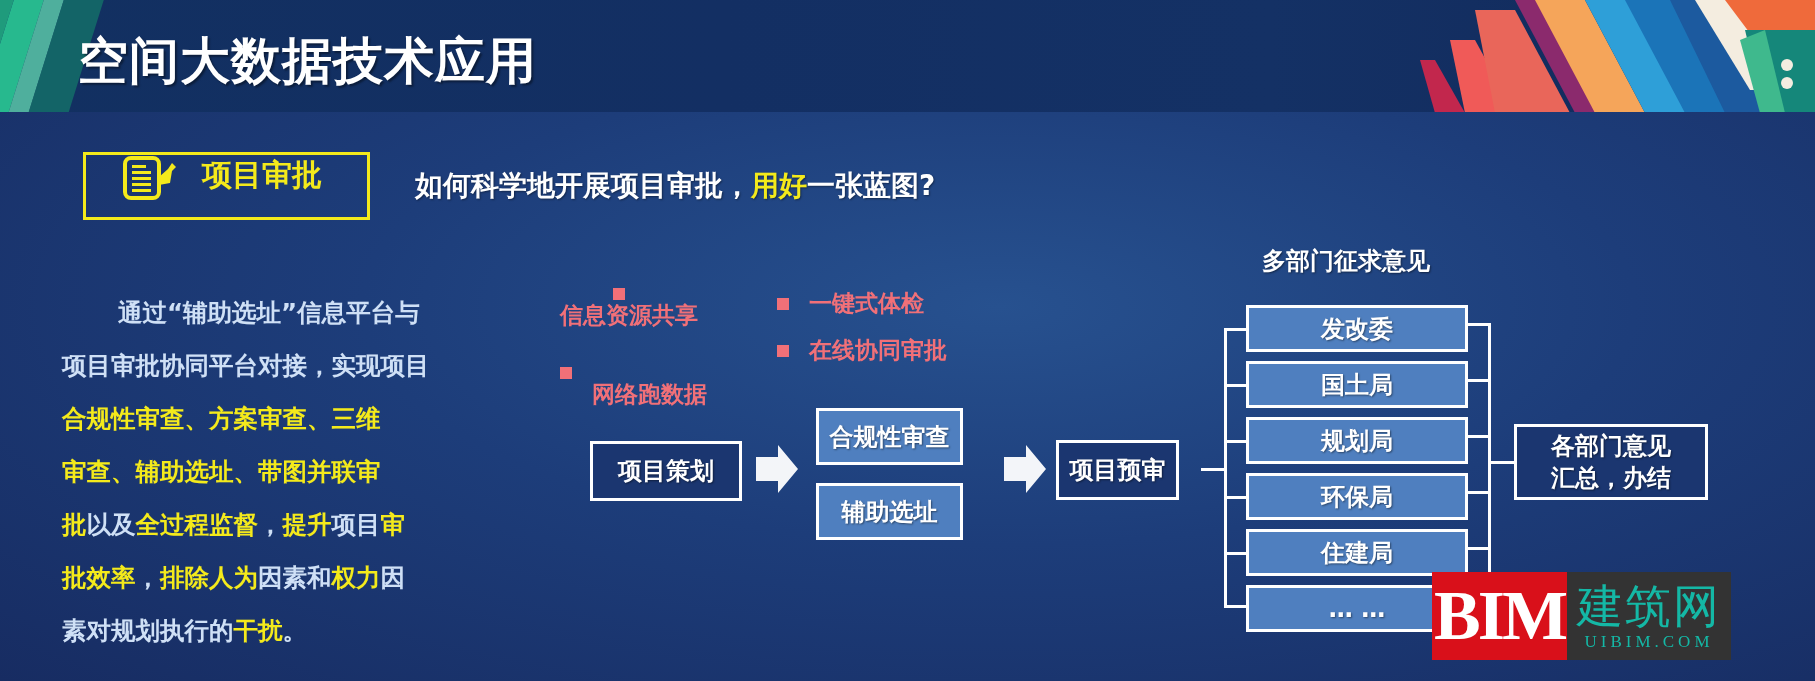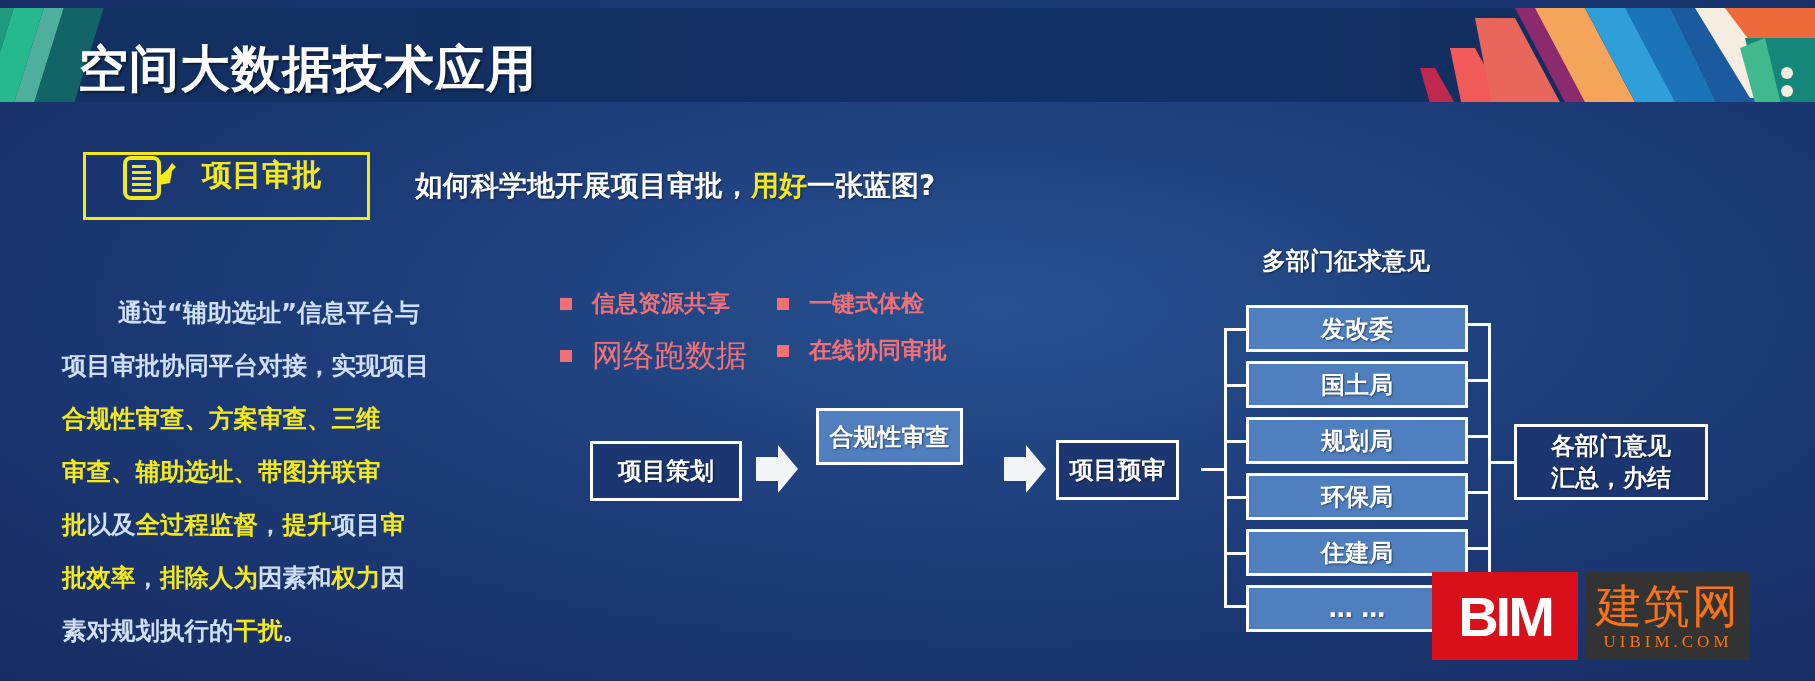--- a/index.html
+++ b/index.html
@@ -7,21 +7,21 @@
     width: 1815px; height: 681px; overflow: hidden;
     font-family: "DejaVu Sans", "Liberation Sans", sans-serif;
     background: #1b3470;
     position: relative;
   }
   .slide {
     position: absolute; left: 0; top: 0; width: 1815px; height: 681px;
     background: radial-gradient(ellipse at 55% 45%, #27518f 0%, #1d3d7a 45%, #172c62 100%);
   }
   .header {
-    position: absolute; left: 0; top: 8px; width: 1815px; height: 94px;
+    position: absolute; left: 0; top: 0; width: 1815px; height: 112px;
     background: linear-gradient(90deg, #123061 0%, #132f63 40%, #143165 70%, #11295a 100%);
     overflow: hidden;
   }
   .header .deco-left { position: absolute; left: -40px; top: -20px; width: 180px; height: 160px; }
   .header .deco-right { position: absolute; right: 0; top: 0; width: 420px; height: 113px; }
   .title {
     position: absolute; left: 78px; top: 28px;
     font-size: 50px; font-weight: bold; color: #ffffff; letter-spacing: 1px;
     text-shadow: 2px 2px 2px rgba(0,0,0,.4);
   }
@@ -54,26 +54,26 @@
   .line { position: absolute; background: #ffffff; }
   .dept-title {
     position: absolute; left: 1262px; top: 245px; font-size: 24px; font-weight: bold; color: #ffffff;
     text-shadow: 1px 1px 2px rgba(0,0,0,.45);
   }
   .result-box { line-height: 32px; text-align: center; }
   .watermark {
     position: absolute; left: 1432px; top: 572px; width: 405px; height: 88px; display: flex;
   }
   .wm-red {
-    width: 146px; height: 88px; background: #d9101a; color: #fff; font-family: Liberation Sans, sans-serif;
-    font-weight: bold; font-size: 56px; display: flex; align-items: center; justify-content: center; letter-spacing: -3px;
+    width: 135px; height: 88px; background: #d9101a; color: #fff; font-family: Liberation Serif, serif;
+    font-weight: bold; font-size: 70px; display: flex; align-items: center; justify-content: center; letter-spacing: -3px;
   }
   .wm-dark {
-    width: 164px; height: 88px; background: #333333; color: #f97316; display: flex; flex-direction: column;
-    align-items: center; justify-content: center; margin-left: 8px;
+    width: 164px; height: 88px; background: #333333; color: #14b8a6; display: flex; flex-direction: column;
+    align-items: center; justify-content: center;
   }
   .wm-dark .cn { font-family: "DejaVu Serif", serif; font-size: 46px; line-height: 52px; letter-spacing: 2px; }
   .wm-dark .en { font-family: "Liberation Serif", serif; font-size: 17px; letter-spacing: 4px; }
 </style>
 </head>
 <body>
 
 <div class="slide">
 
   <div class="header">
@@ -122,44 +122,45 @@
   <div class="para">
     <div><span class="indent"></span><span>通过“辅助选址”信息平台与</span></div>
     <div><span>项目审批协同平台对接，实现项目</span></div>
     <div><span class="y">合规性审查、方案审查、三维</span></div>
     <div><span class="y">审查、辅助选址、带图并联审</span></div>
     <div><span class="y">批</span><span>以及</span><span class="y">全过程监督</span><span>，</span><span class="y">提升</span><span>项目</span><span class="y">审</span></div>
     <div><span class="y">批效率</span><span>，</span><span class="y">排除人为</span><span>因素和</span><span class="y">权力</span><span>因</span></div>
     <div><span>素对规划执行的</span><span class="y">干扰</span><span>。</span></div>
   </div>
 
-  <div class="feat" style="left:560px; top:288px;">
+  <div class="feat" style="left:560px; top:288px;flex-direction:column;">
     <span class="bullet"></span>
     <span style="font-size:23px;font-weight:bold;color:#f17078;">信息资源共享</span>
   </div>
   <div class="feat" style="left:777px; top:288px;">
     <span class="bullet"></span>
     <span style="font-size:23px;font-weight:bold;color:#f17078;">一键式体检</span>
   </div>
   <div class="feat" style="left:560px; top:335px;">
     <span class="bullet"></span>
-    <span style="font-size:31px;font-weight:normal;color:#f17078;">网络跑数据</span>
+    <span style="font-size:23px;font-weight:bold;color:#f17078;margin-top:44px;">网络跑数据</span>
   </div>
   <div class="feat" style="left:777px; top:335px;">
     <span class="bullet"></span>
     <span style="font-size:23px;font-weight:bold;color:#f17078;">在线协同审批</span>
   </div>
 
   <div class="box dark" style="left:590px; top:441px; width:152px; height:60px;">项目策划</div>
 
   <svg class="arrow" style="left:754px; top:441px;" width="46" height="56" viewBox="0 0 46 56">
     <polygon points="2,16 24,16 24,4 44,28 24,52 24,40 2,40" fill="#ffffff" opacity=".95"></polygon>
   </svg>
 
   <div class="box blue" style="left:816px; top:408px; width:147px; height:57px;">合规性审查</div>
+  <div class="box blue" style="left:816px; top:483px; width:147px; height:57px;">辅助选址</div>
 
   <svg class="arrow" style="left:1002px; top:441px;" width="46" height="56" viewBox="0 0 46 56">
     <polygon points="2,16 24,16 24,4 44,28 24,52 24,40 2,40" fill="#ffffff" opacity=".95"></polygon>
   </svg>
 
   <div class="box dark" style="left:1056px; top:440px; width:123px; height:60px;">项目预审</div>
 
   <div class="line" style="left:1201px; top:468px; width:24px; height:3px;"></div>
 
   <div class="line" style="left:1224px; top:328px; width:3px; height:279px;"></div>

